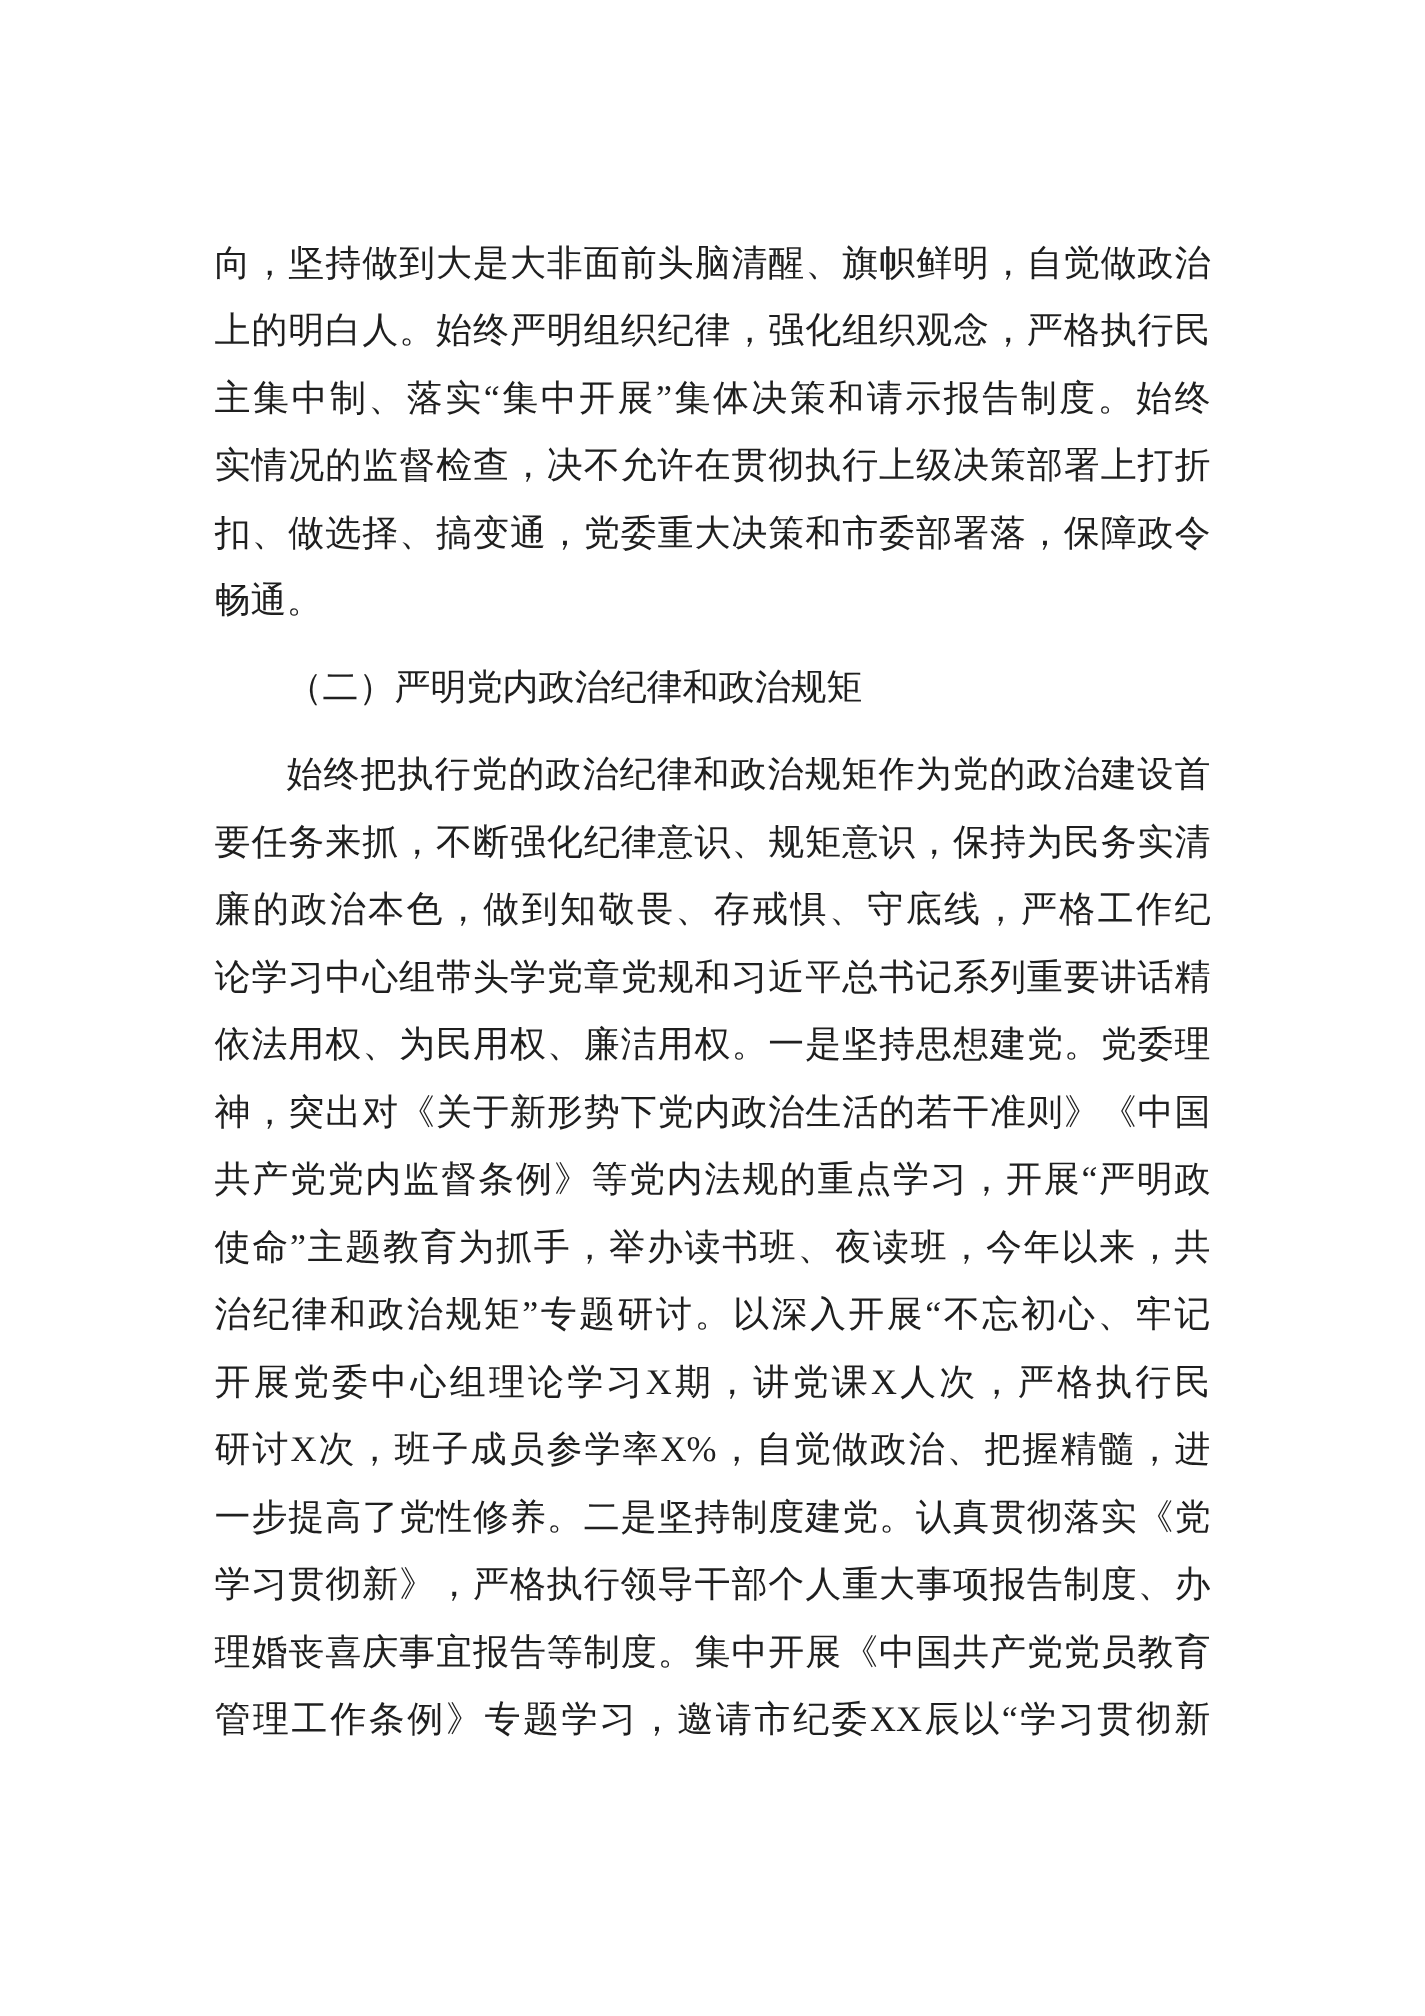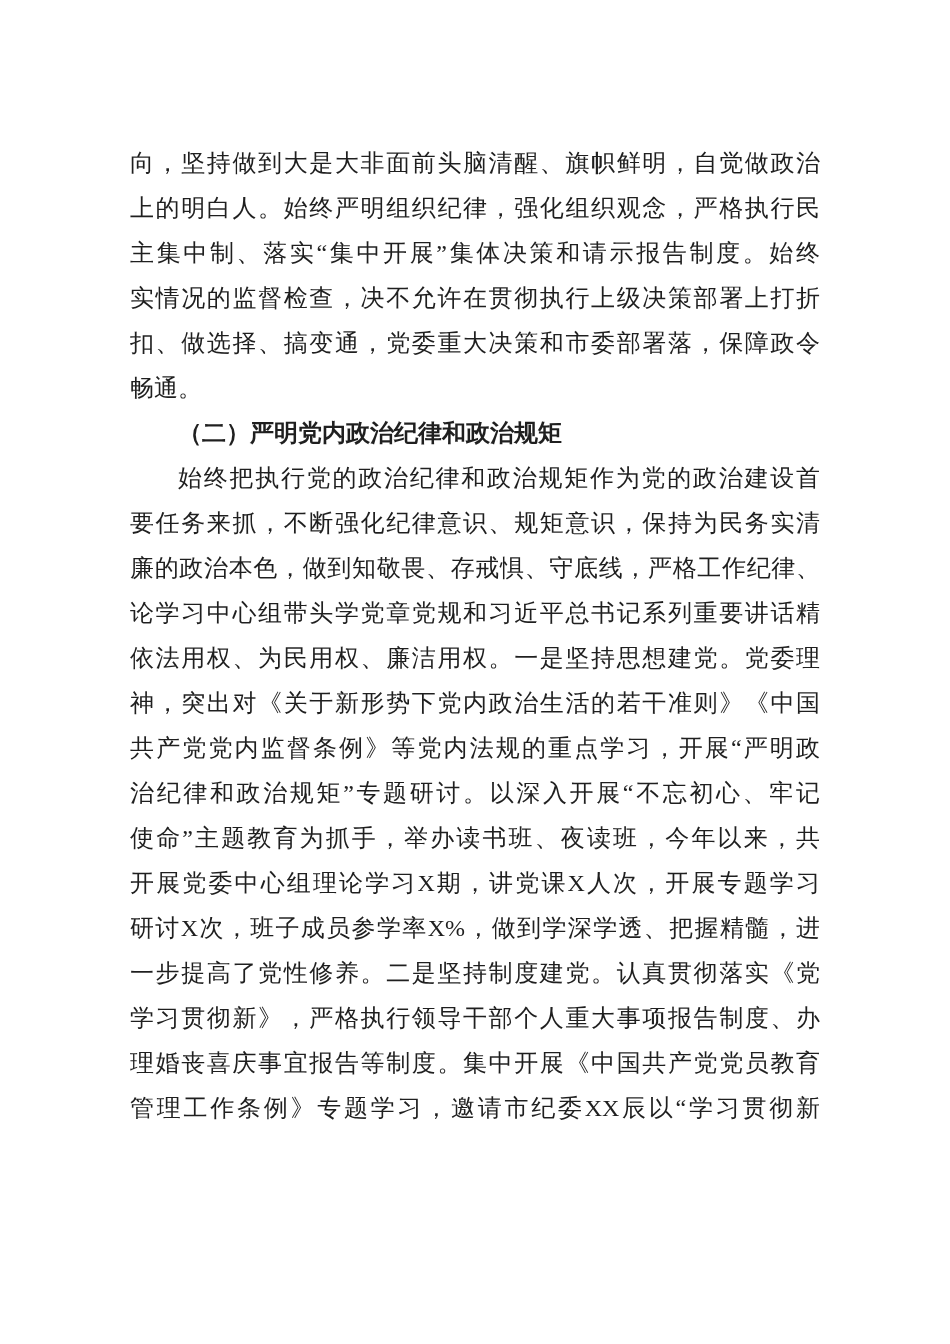--- a/index.html
+++ b/index.html
@@ -15,42 +15,42 @@
     overflow: hidden;
     font-family: "Liberation Serif", "DejaVu Serif", serif;
   }
   .text-block {
     position: absolute;
     left: 130px;
     top: 141px;
     width: 690px;
   }
   .paragraph {
-    margin: 0;
+    margin: 13px;
     padding: 0;
   }
   .line {
     font-size: 24px;
     line-height: 45px;
     height: 45px;
     color: #1f1f1f;
     text-align: justify;
     text-align-last: justify;
     overflow: hidden;
     font-weight: 400;
   }
   .line.indent {
     text-indent: 2em;
   }
   .line.flush {
     text-align: left;
     text-align-last: left;
   }
   .paragraph.heading .line {
-    font-weight: 700;
+    font-weight: 400;
     text-align: left;
     text-align-last: left;
   }
 </style>
 </head>
 <body>
 
 <div class="page">
   <div class="text-block" style="color: rgb(31, 31, 31);">
       <div class="paragraph body">
@@ -65,23 +65,23 @@
         <div class="line indent flush">（二）严明党内政治纪律和政治规矩</div>
       </div>
       <div class="paragraph body">
         <div class="line indent">始终把执行党的政治纪律和政治规矩作为党的政治建设首</div>
         <div class="line">要任务来抓，不断强化纪律意识、规矩意识，保持为民务实清</div>
         <div class="line">廉的政治本色，做到知敬畏、存戒惧、守底线，严格工作纪律、</div>
         <div class="line">论学习中心组带头学党章党规和习近平总书记系列重要讲话精</div>
         <div class="line">依法用权、为民用权、廉洁用权。一是坚持思想建党。党委理</div>
         <div class="line">神，突出对《关于新形势下党内政治生活的若干准则》《中国</div>
         <div class="line">共产党党内监督条例》等党内法规的重点学习，开展“严明政</div>
+        <div class="line">使命”主题教育为抓手，举办读书班、夜读班，今年以来，共</div>
         <div class="line">治纪律和政治规矩”专题研讨。以深入开展“不忘初心、牢记</div>
-        <div class="line">使命”主题教育为抓手，举办读书班、夜读班，今年以来，共</div>
-        <div class="line">开展党委中心组理论学习X期，讲党课X人次，开展专题学习</div>
-        <div class="line">研讨X次，班子成员参学率X%，做到学深学透、把握精髓，进</div>
+        <div class="line">开展党委中心组理论学习X期，讲党课X人次，严格执行民</div>
+        <div class="line">研讨X次，班子成员参学率X%，自觉做政治、把握精髓，进</div>
         <div class="line">一步提高了党性修养。二是坚持制度建党。认真贯彻落实《党</div>
         <div class="line">学习贯彻新》，严格执行领导干部个人重大事项报告制度、办</div>
         <div class="line">理婚丧喜庆事宜报告等制度。集中开展《中国共产党党员教育</div>
         <div class="line">管理工作条例》专题学习，邀请市纪委XX辰以“学习贯彻新</div>
       </div>
     </div>
 </div>
 
 </body></html>

